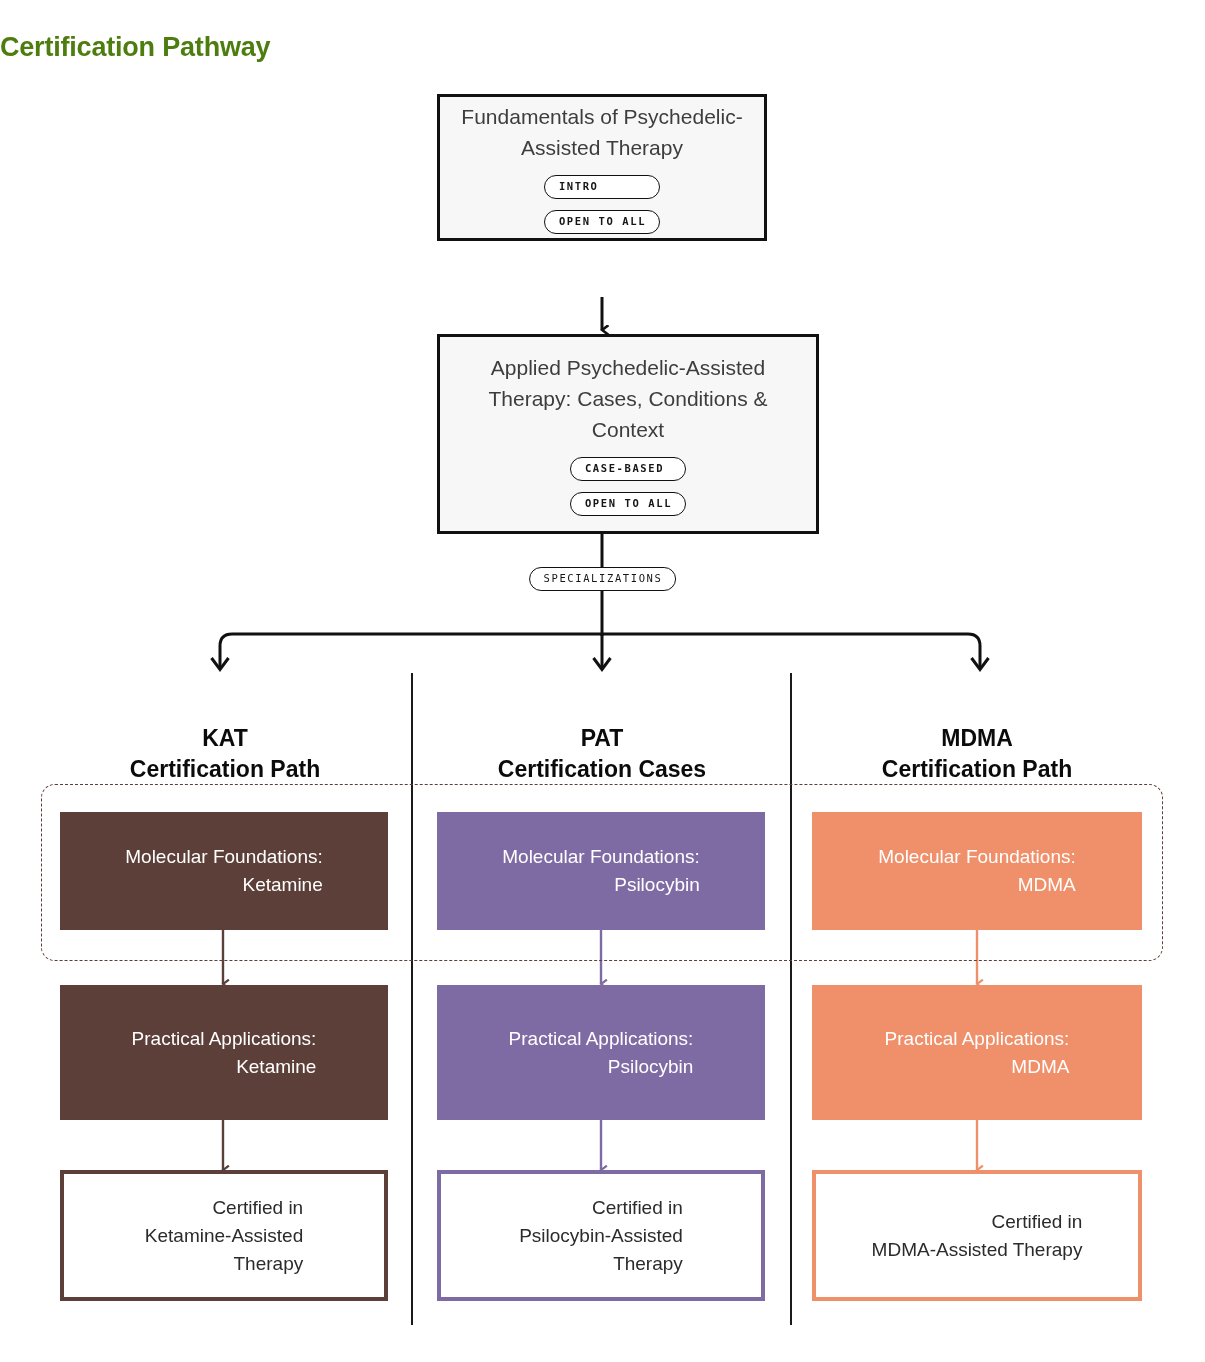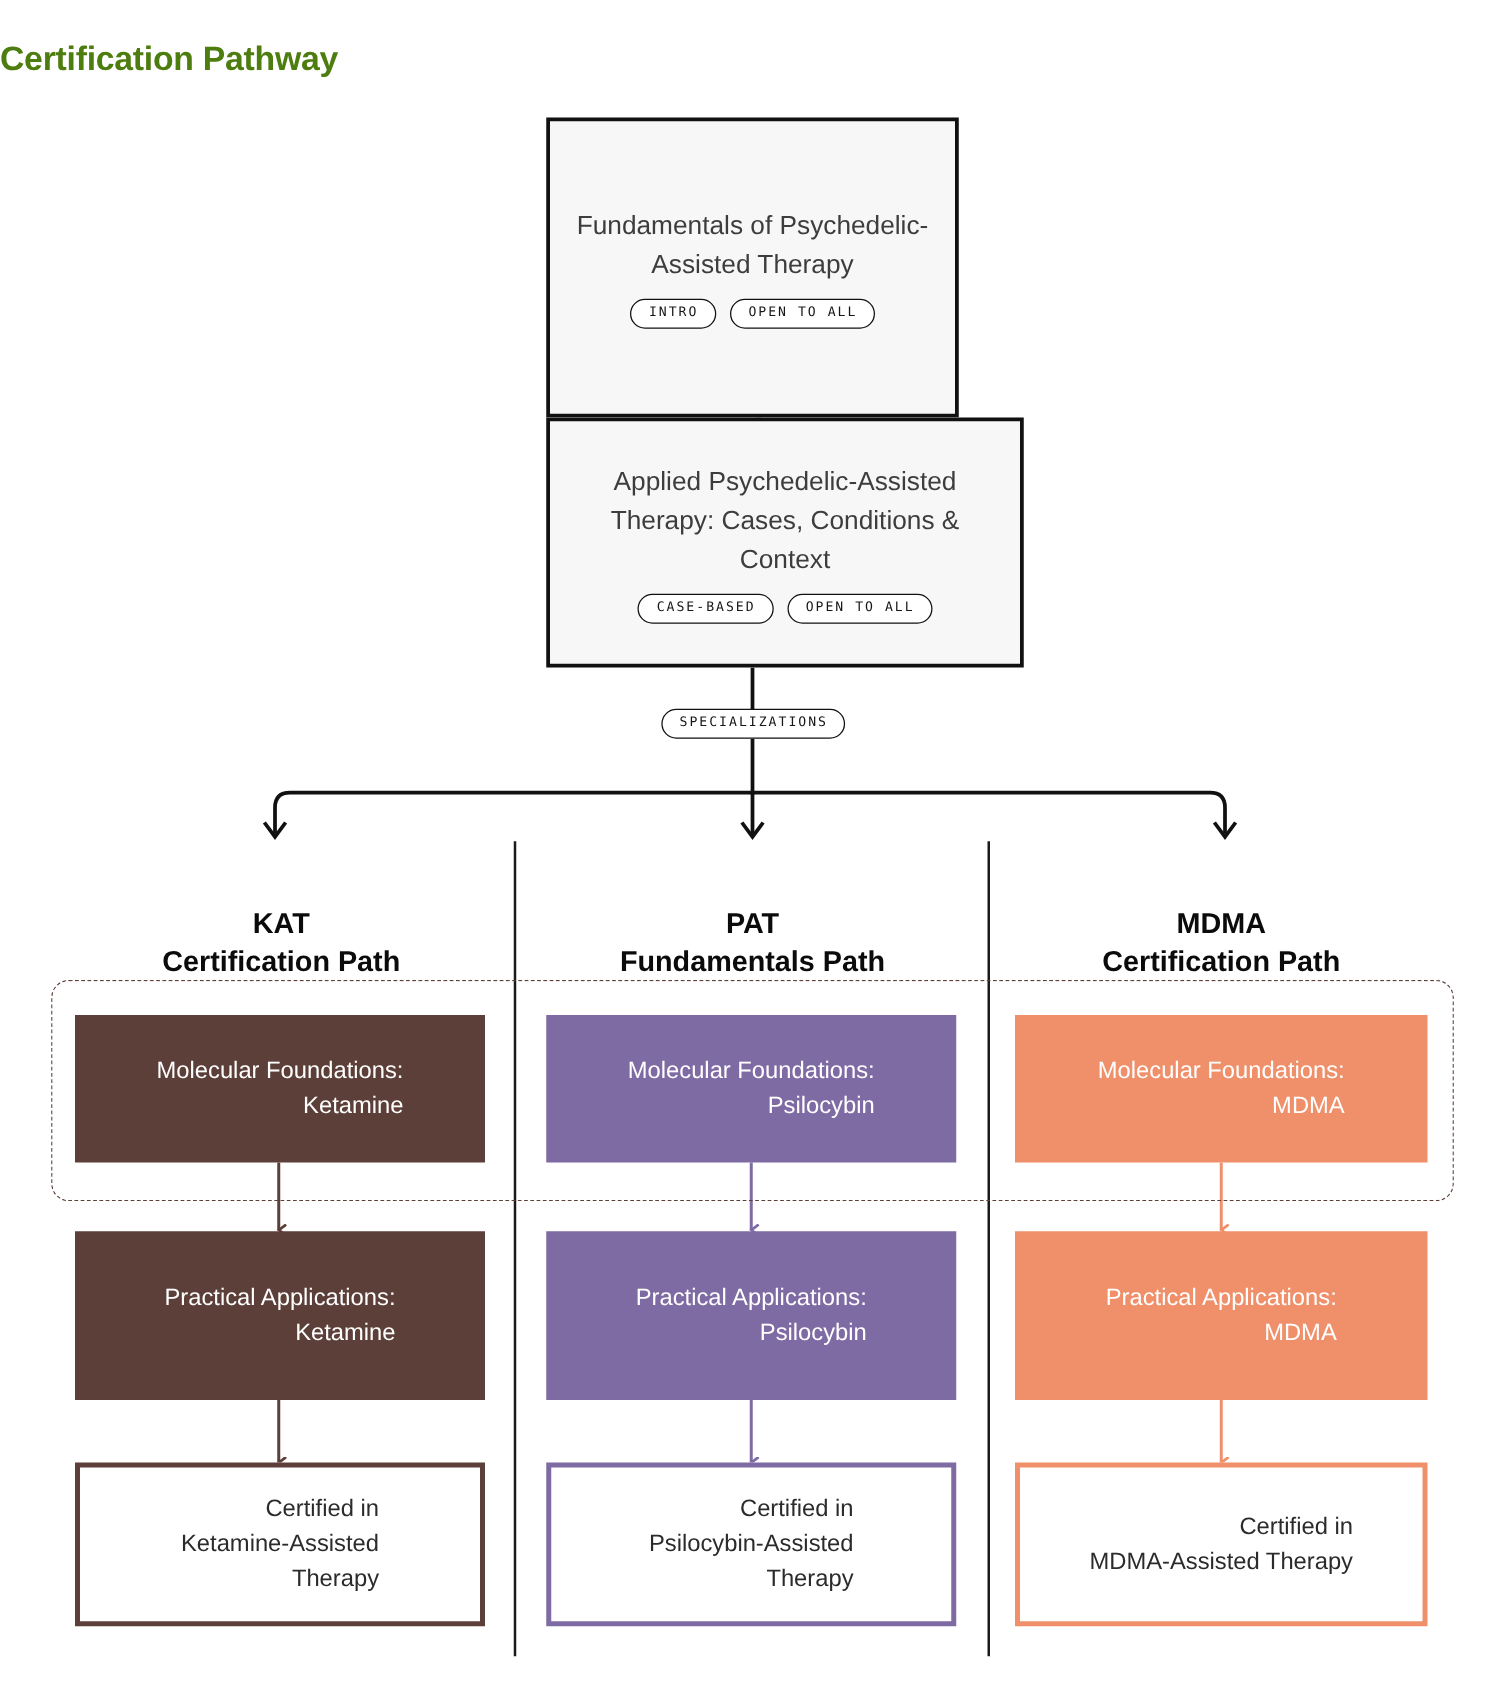--- a/index.html
+++ b/index.html
@@ -55,22 +55,24 @@
   }
   .core-title {
     font-size: 21px;
     line-height: 31px;
     color: #3d3d3d;
     text-align: center;
     font-weight: 400;
   }
   .pill-row {
     display: flex;
+    flex-direction: column;
     gap: 11px;
     margin-top: 12px;
+    font-weight: bold;
   }
   .pill {
     box-sizing: border-box;
     border: 1.6px solid #111111;
     border-radius: 999px;
     font-family: "DejaVu Sans Mono", "Liberation Mono", monospace;
     font-size: 10.5px;
     letter-spacing: 1.6px;
     color: #161616;
     padding: 4px 13px 5px 14px;
@@ -179,21 +181,21 @@
 
     <line x1="601" y1="930" x2="601" y2="984" stroke="#7f6ba4" stroke-width="2.4" marker-end="url(#ah-pat)"></line>
     <line x1="601" y1="1120" x2="601" y2="1170" stroke="#7f6ba4" stroke-width="2.4" marker-end="url(#ah-pat)"></line>
 
     <line x1="977" y1="930" x2="977" y2="984" stroke="#ef906b" stroke-width="2.4" marker-end="url(#ah-mdma)"></line>
     <line x1="977" y1="1120" x2="977" y2="1170" stroke="#ef906b" stroke-width="2.4" marker-end="url(#ah-mdma)"></line>
   </svg>
 
   <div class="page-title">Certification Pathway</div>
 
-  <div class="core-box" style="left:437px; top:94px; width:330px; height:240px;">
+  <div class="core-box" style="left:437px; top:94px; width:330px; height:147px;">
     <div class="core-title">Fundamentals of
 Psychedelic-Assisted
 Therapy</div>
     <div class="pill-row">
       <span class="pill">INTRO</span>
       <span class="pill">OPEN TO ALL</span>
     </div>
   </div>
 
   <div class="core-box" style="left:437px; top:334px; width:382px; height:200px;">
@@ -208,21 +210,21 @@
   </div>
 
   <span class="pill on-line">SPECIALIZATIONS</span>
 
   <div class="col-divider" style="left:411px; top:673px; height:652px;"></div>
   <div class="col-divider" style="left:790px; top:673px; height:652px;"></div>
 
   <div class="col-heading" style="left:60px; top:690px; width:330px;">KAT
 Certification Path</div>
   <div class="col-heading" style="left:437px; top:690px; width:330px;">PAT
-Fundamentals Path</div>
+Certification Cases</div>
   <div class="col-heading" style="left:812px; top:690px; width:330px;">MDMA
 Certification Path</div>
 
   <div class="dashed-group" style="left:41px; top:784px; width:1122px; height:177px;"></div>
 
   <div class="course-box filled" style="left:60px; top:812px; width:328px; height:118px; background:#5c3f38;">Molecular Foundations:
 Ketamine</div>
   <div class="course-box filled" style="left:60px; top:985px; width:328px; height:135px; background:#5c3f38;">Practical Applications:
 Ketamine</div>
   <div class="course-box outline" style="left:60px; top:1170px; width:328px; height:131px; border-color:#5c3f38;">Certified in

